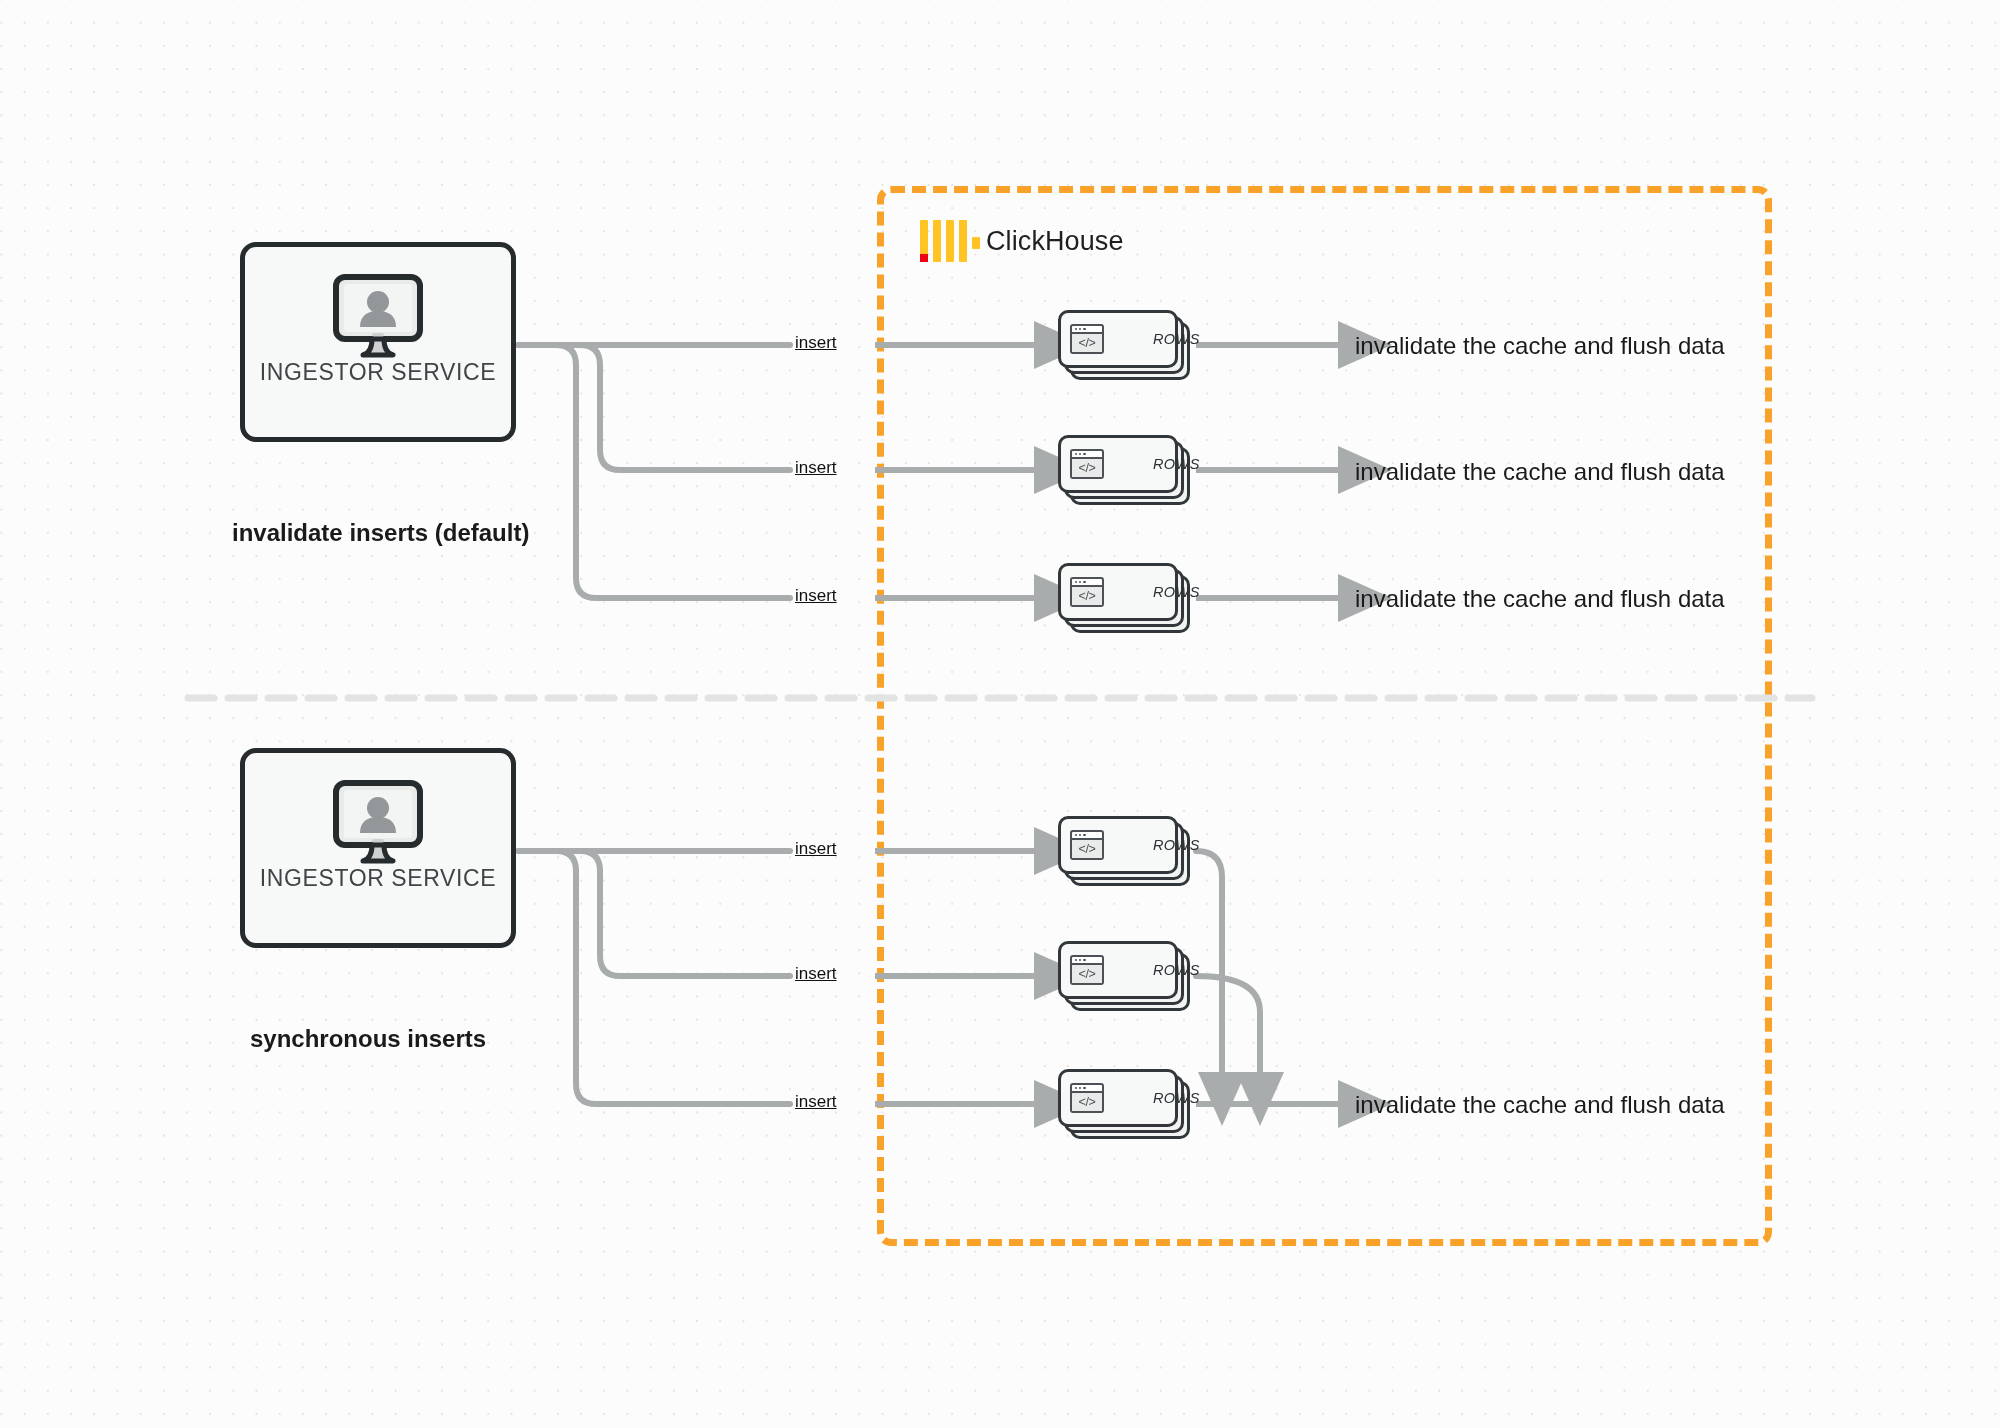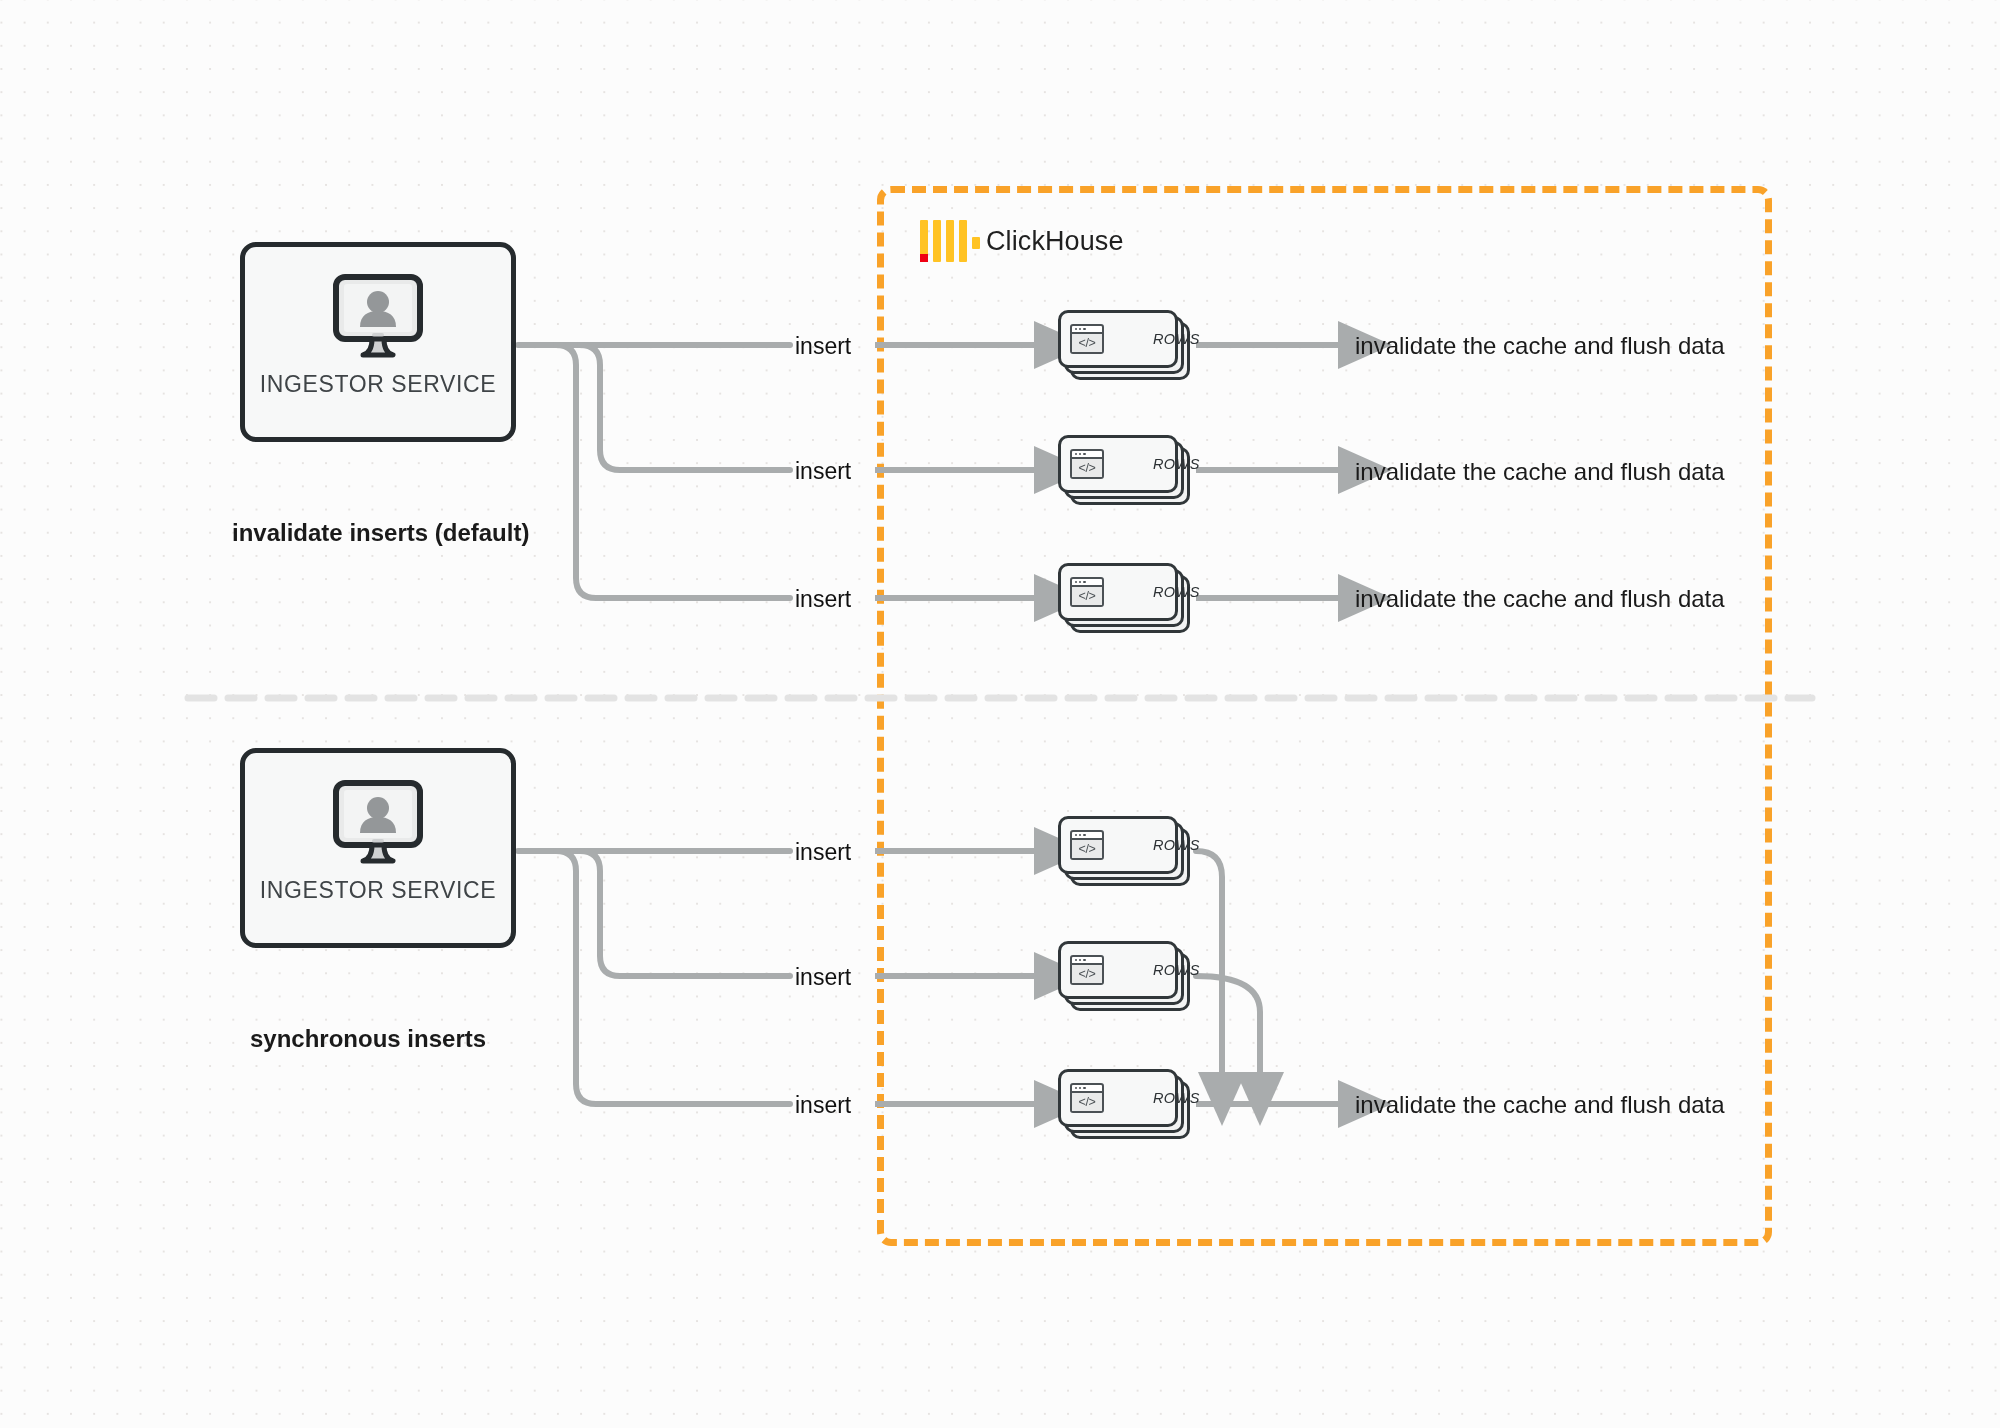--- a/index.html
+++ b/index.html
@@ -96,21 +96,20 @@
     border: 5px solid #262b2e;
     border-radius: 16px;
     box-sizing: border-box;
     display: flex;
     flex-direction: column;
     align-items: center;
     justify-content: flex-start;
     padding-top: 26px;
   }
   .ingestor .caption {
-    margin-top: 12px;
     font-size: 23px;
     color: #3f4447;
     letter-spacing: 0.6px;
     white-space: nowrap;
   }
 
   
   .group-label {
     position: absolute;
     font-size: 24px;
@@ -184,23 +183,24 @@
     font-size: 14.5px;
     font-style: italic;
     color: #2c3134;
     letter-spacing: 0.4px;
     margin-left: 41px;
   }
 
   
   .edge-label {
     position: absolute;
-    font-size: 23px;
+    font-size: 17px;
     color: #1d1d1d;
     white-space: nowrap;
+    text-decoration: underline;
   }
   .edge-label.insert { color: #101010; }
   .sink-label {
     position: absolute;
     font-size: 24px;
     color: #1a1a1a;
     white-space: nowrap;
   }
 </style>
 </head>

